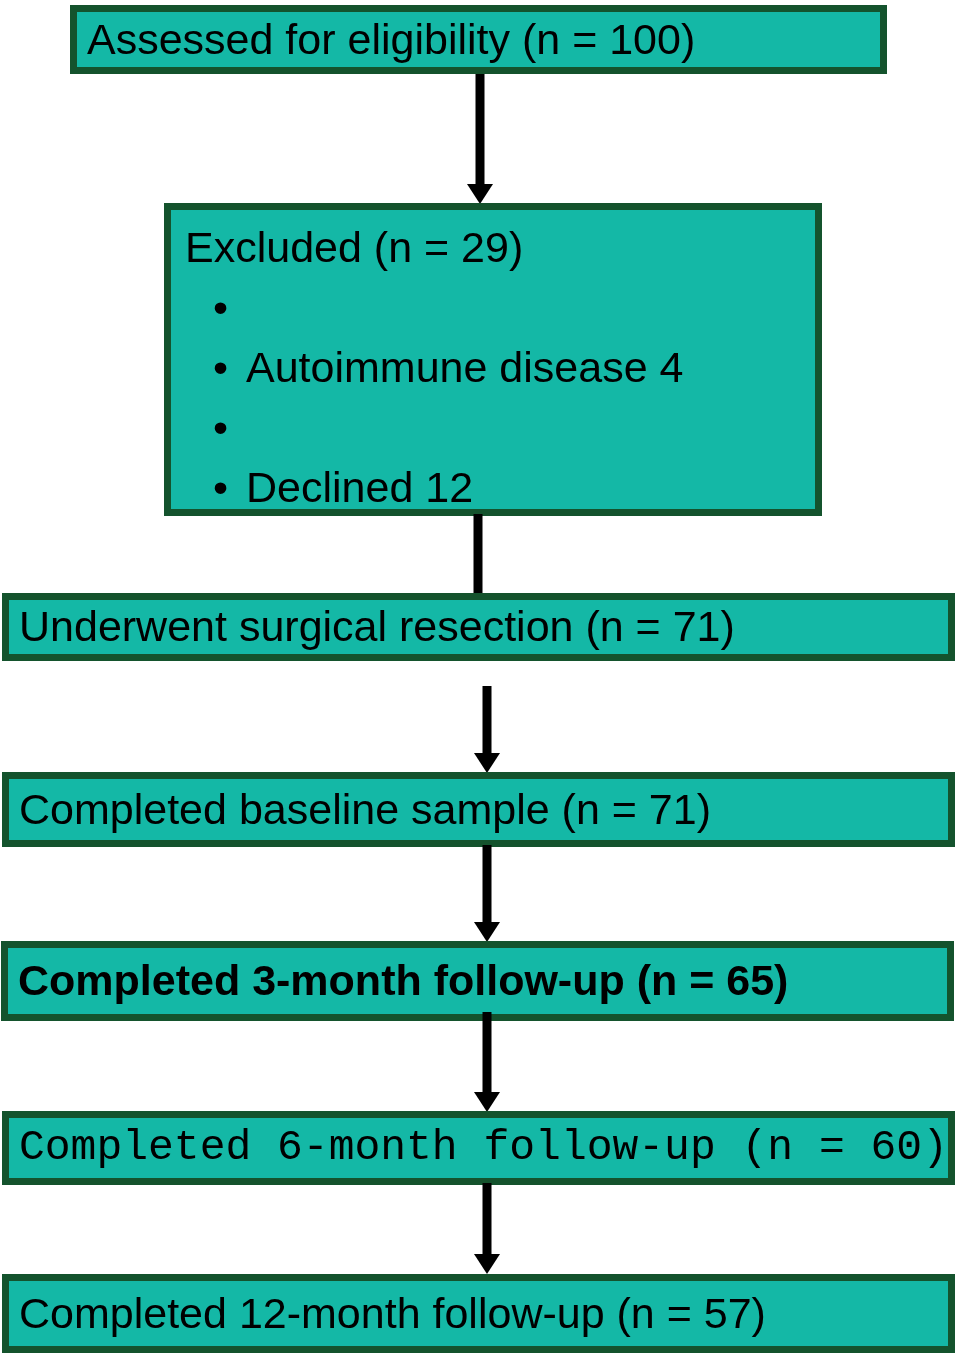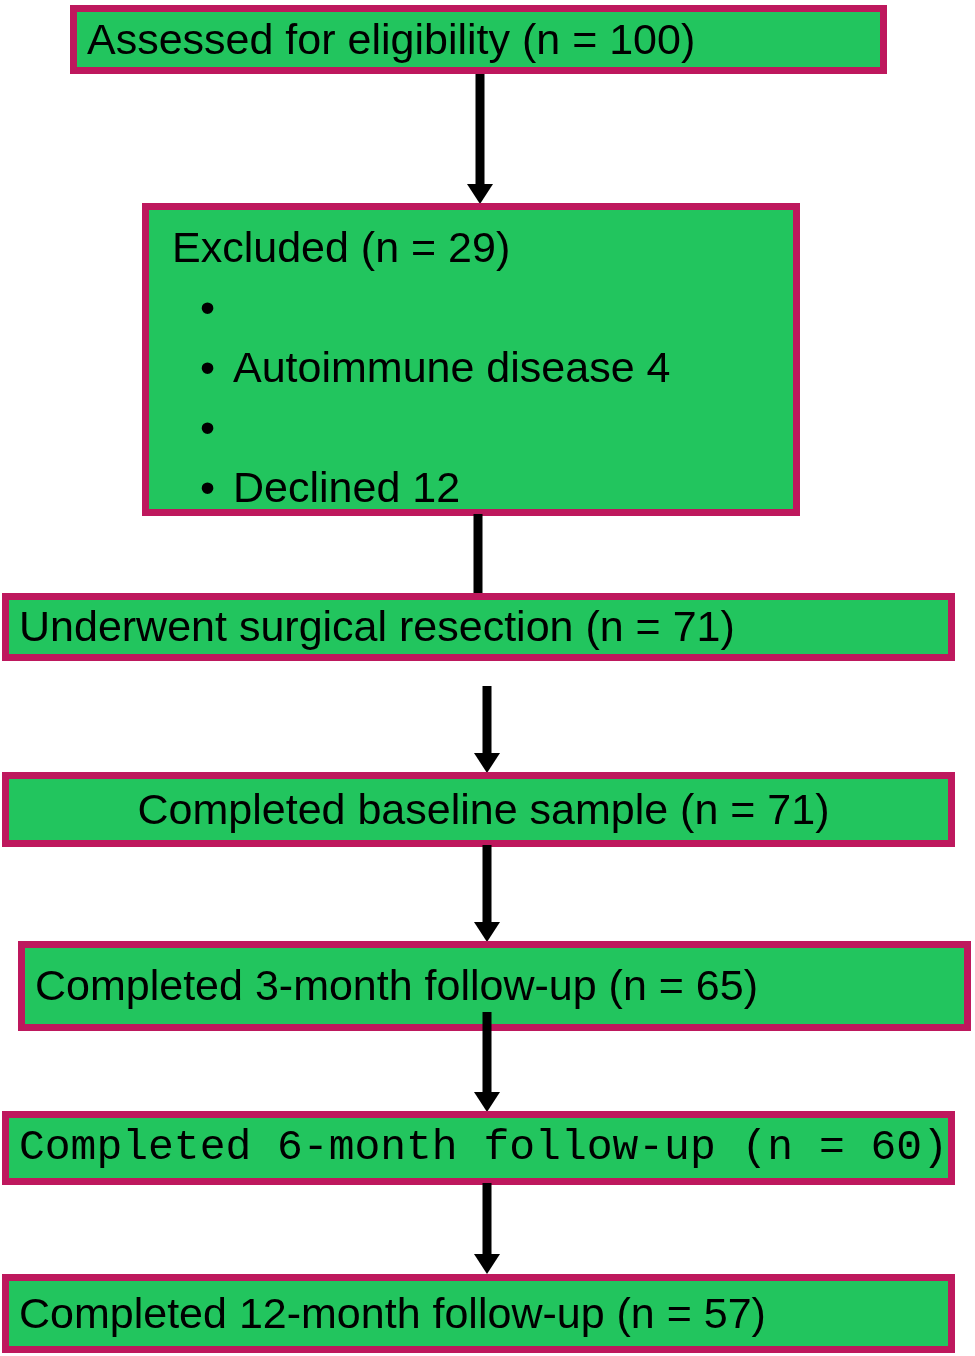--- a/index.html
+++ b/index.html
@@ -13,37 +13,37 @@
   .canvas {
     position: relative;
     width: 975px;
     height: 1356px;
     background: #ffffff;
     overflow: hidden;
   }
   .box {
     position: absolute;
     box-sizing: border-box;
-    border: 7px solid #be185d;
-    background: #22c55e;
+    border: 7px solid #14532d;
+    background: #14b8a6;
     color: #000000;
     display: flex;
     align-items: center;
     font-size: 43px;
     line-height: 1.1;
     white-space: nowrap;
   }
   .box.label-box { padding-left: 10px; }
 
   .box1 { left: 70px;  top: 5px;    width: 817px; height: 69px;  padding-left: 8px; }
-  .box2 { left: 142px; top: 203px;  width: 658px; height: 313px;
-          display: block; padding: 8px 0 0 23px; }
+  .box2 { left: 164px; top: 203px;  width: 658px; height: 313px;
+          display: block; padding: 8px 0 0 14px; }
   .box3 { left: 2px;   top: 593px;  width: 953px; height: 68px; }
-  .box4 { left: 2px;   top: 772px;  width: 953px; height: 75px; justify-content: center; }
-  .box5 { left: 18px;   top: 941px;  width: 953px; height: 90px; }
+  .box4 { left: 2px;   top: 772px;  width: 953px; height: 75px; }
+  .box5 { left: 1px;   top: 941px;  width: 953px; height: 80px; font-weight: bold; }
   .box6 { left: 2px;   top: 1111px; width: 953px; height: 74px; font-family: Liberation Mono, monospace; }
   .box7 { left: 2px;   top: 1274px; width: 953px; height: 79px; text-align: right; }
 
   .excl-title {
     height: 60px;
     display: flex;
     align-items: center;
   }
   .bullet-row {
     height: 60px;

